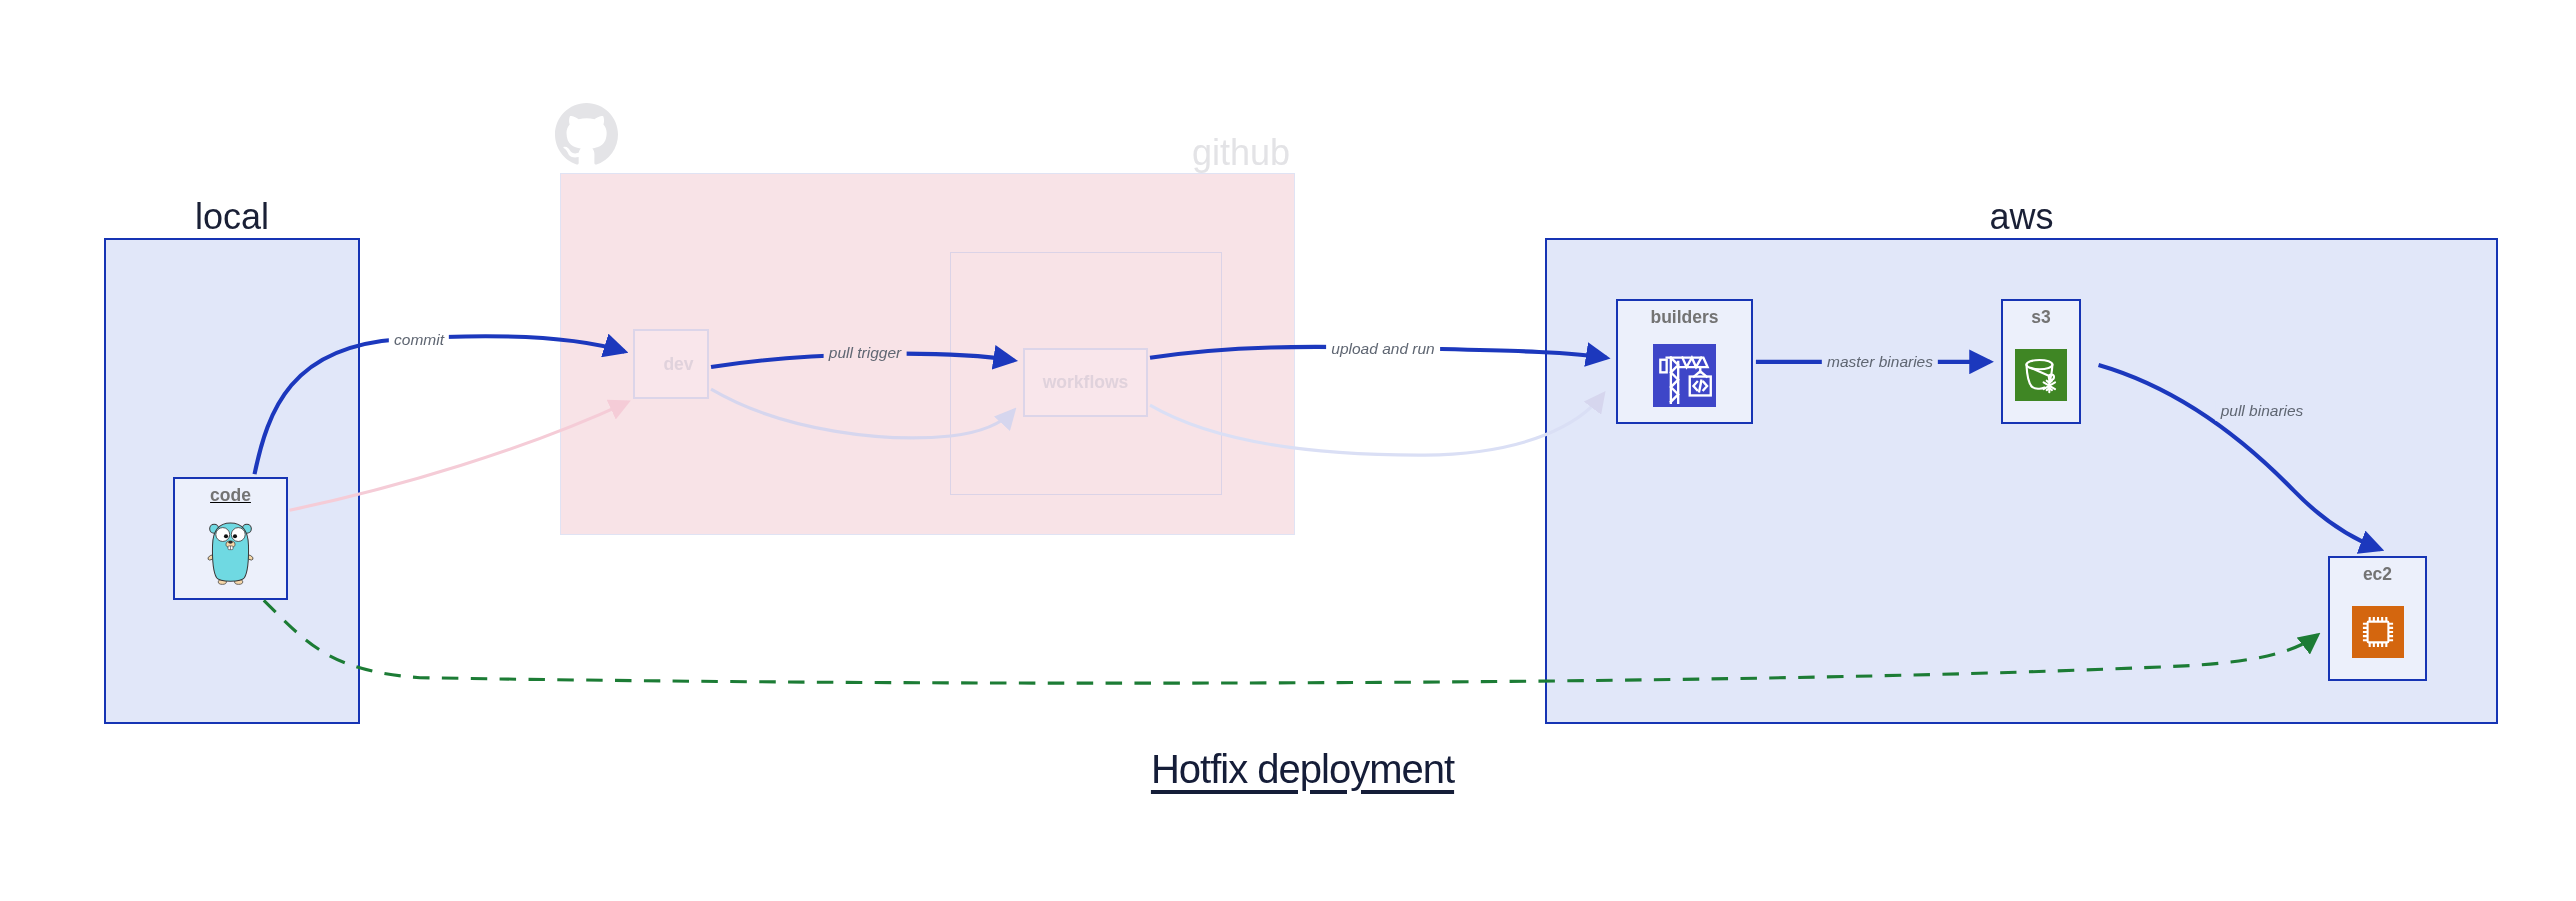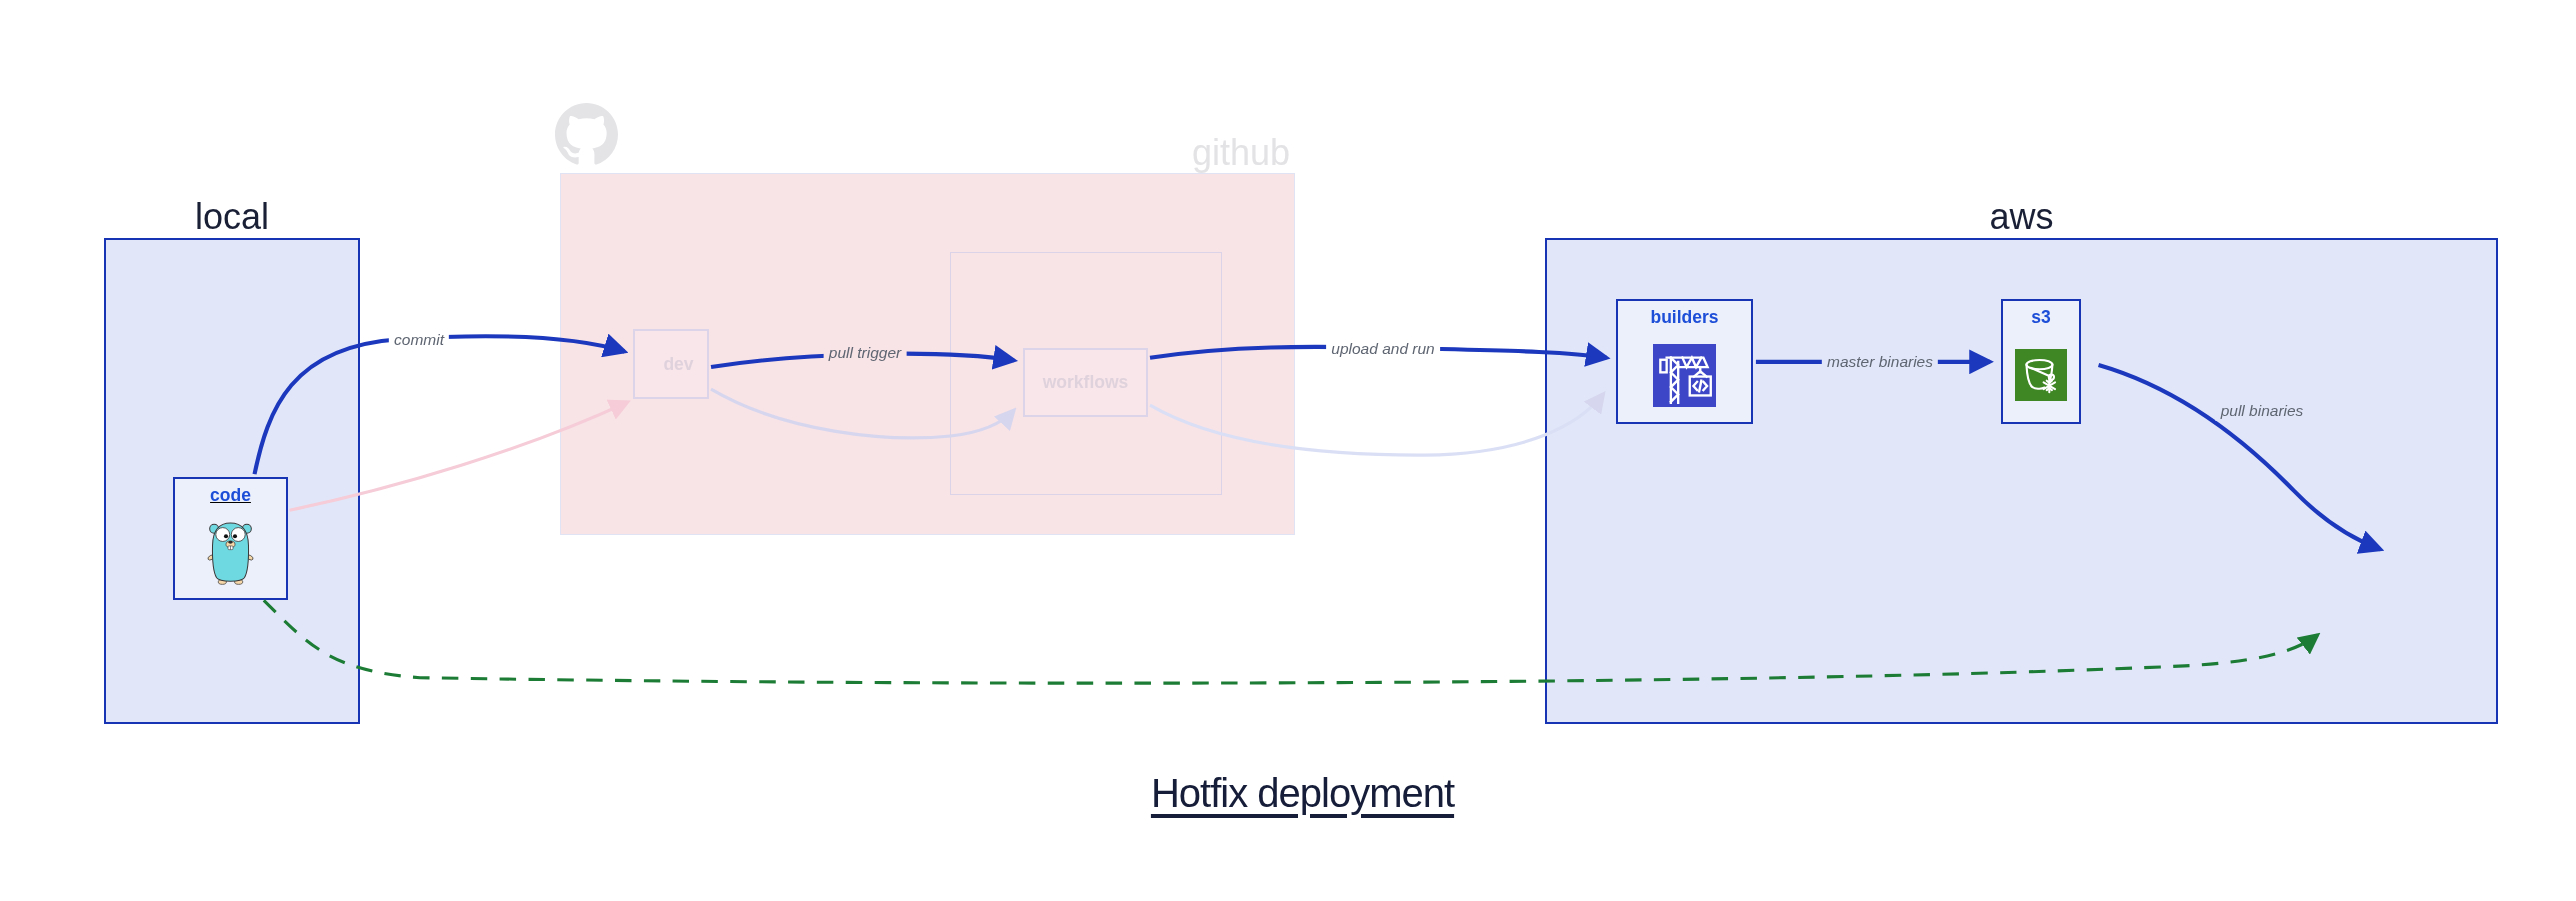--- a/index.html
+++ b/index.html
@@ -18,21 +18,21 @@
   .region{position:absolute;box-sizing:border-box;}
   .region-strong{border:2.6px solid #1634b4;background:#e1e7f9;}
   .region-local{left:104px;top:238px;width:256px;height:486px;}
   .region-aws{left:1545px;top:238px;width:953px;height:486px;}
   .region-github{left:560px;top:173px;width:735px;height:362px;background:#f8e3e7;border:1.5px solid #e0e3f4;}
   .master-box{left:950px;top:252px;width:272px;height:243px;border:1.5px solid #dbd3e7;background:transparent;}
 
   
   .node{position:absolute;box-sizing:border-box;border:2.6px solid #1634b4;background:#ecf0fb;
         display:flex;flex-direction:column;align-items:center;}
-  .node-label{font-weight:bold;font-size:17.5px;color:#1d4ed8;margin-top:6.2px;line-height:1.2;}
+  .node-label{font-weight:bold;font-size:17.5px;color:#737373;margin-top:6.2px;line-height:1.2;}
   .node-icon{flex:1;display:flex;align-items:center;justify-content:center;}
   .node-code{left:173px;top:477px;width:115px;height:123px;text-decoration:underline;}
   .node-builders{left:1616px;top:299px;width:137px;height:125px;}
   .node-s3{left:2001px;top:299px;width:80px;height:125px;}
   .node-ec2{left:2328px;top:556px;width:99px;height:125px;}
 
   .ghost-node{position:absolute;box-sizing:border-box;border:2.1px solid #dcd5e9;background:#f9e6eb;
         display:flex;align-items:center;justify-content:center;}
   .ghost-node .node-label{margin:0;color:#e0d2dc;}
   .node-dev{left:633px;top:329px;width:76px;height:70px;padding-left:15px;}
@@ -52,21 +52,21 @@
   .bg-blue{background:#e1e7f9;}
   .lbl-commit{left:419px;top:340px;}
   .lbl-merge{left:865px;top:353px;}
   .lbl-uploadrun{left:1383px;top:349px;}
   .lbl-uploadbin{left:1880px;top:362px;}
   .lbl-pullbin{left:2262px;top:411px;}
 
   
   .page-title{position:absolute;left:1045px;top:747px;width:515px;text-align:center;
               font-size:40px;font-weight:500;letter-spacing:-1px;color:#151d38;
-              text-decoration:underline;text-decoration-thickness:4.1px;text-underline-offset:7.2px;margin-top:24px;}
+              text-decoration:underline;text-decoration-thickness:4.1px;text-underline-offset:7.2px;}
 </style>
 </head>
 <body>
 
 <div class="canvas">
 
   <div class="region-title local-title">local</div>
   <div class="region-title aws-title">aws</div>
   <div class="region-title github-title">github</div>
   <div class="region-title master-title">master</div>
@@ -146,20 +146,35 @@
           <path d="M32 72 C38 77 50 78 57 74"></path>
           <path d="M30 36 L66 52"></path>
           <circle cx="70" cy="54" r="5"></circle>
           <path d="M66 57 V83 M55 64 L77 77 M55 77 L77 64"></path>
           <path d="M61 61 L66 65 L71 61 M61 79 L66 75 L71 79"></path>
         </g>
       </svg>
     </span>
   </div>
 
+  <div class="node node-ec2">
+    <span class="node-label">ec2</span>
+    <span class="node-icon">
+      <svg width="52" height="52" viewBox="0 0 100 100" aria-hidden="true">
+        <rect x="0" y="0" width="100" height="100" fill="#d4660e"></rect>
+        <g stroke="#ffffff" stroke-width="4" fill="none">
+          <rect x="30" y="30" width="40" height="40" rx="2"></rect>
+          <path d="M34 30 V21 M42 30 V21 M50 30 V21 M58 30 V21 M66 30 V21"></path>
+          <path d="M34 70 V79 M42 70 V79 M50 70 V79 M58 70 V79 M66 70 V79"></path>
+          <path d="M30 34 H21 M30 42 H21 M30 50 H21 M30 58 H21 M30 66 H21"></path>
+          <path d="M70 34 H79 M70 42 H79 M70 50 H79 M70 58 H79 M70 66 H79"></path>
+        </g>
+      </svg>
+    </span>
+  </div>
 
   <svg class="arrows" viewBox="0 0 5054 1750" aria-hidden="true">
     <defs>
       <marker id="mBlue" viewBox="0 0 12 12" refX="10" refY="6" markerWidth="6" markerHeight="6" orient="auto">
         <path d="M0 0 L12 6 L0 12 Z" fill="#1c38bd"></path>
       </marker>
       <marker id="mGreen" viewBox="0 0 12 12" refX="10" refY="6" markerWidth="7" markerHeight="7" orient="auto">
         <path d="M0 0 L12 6 L0 12 Z" fill="#1c7c35"></path>
       </marker>
       <marker id="mPink" viewBox="0 0 12 12" refX="10" refY="6" markerWidth="7" markerHeight="7" orient="auto">

